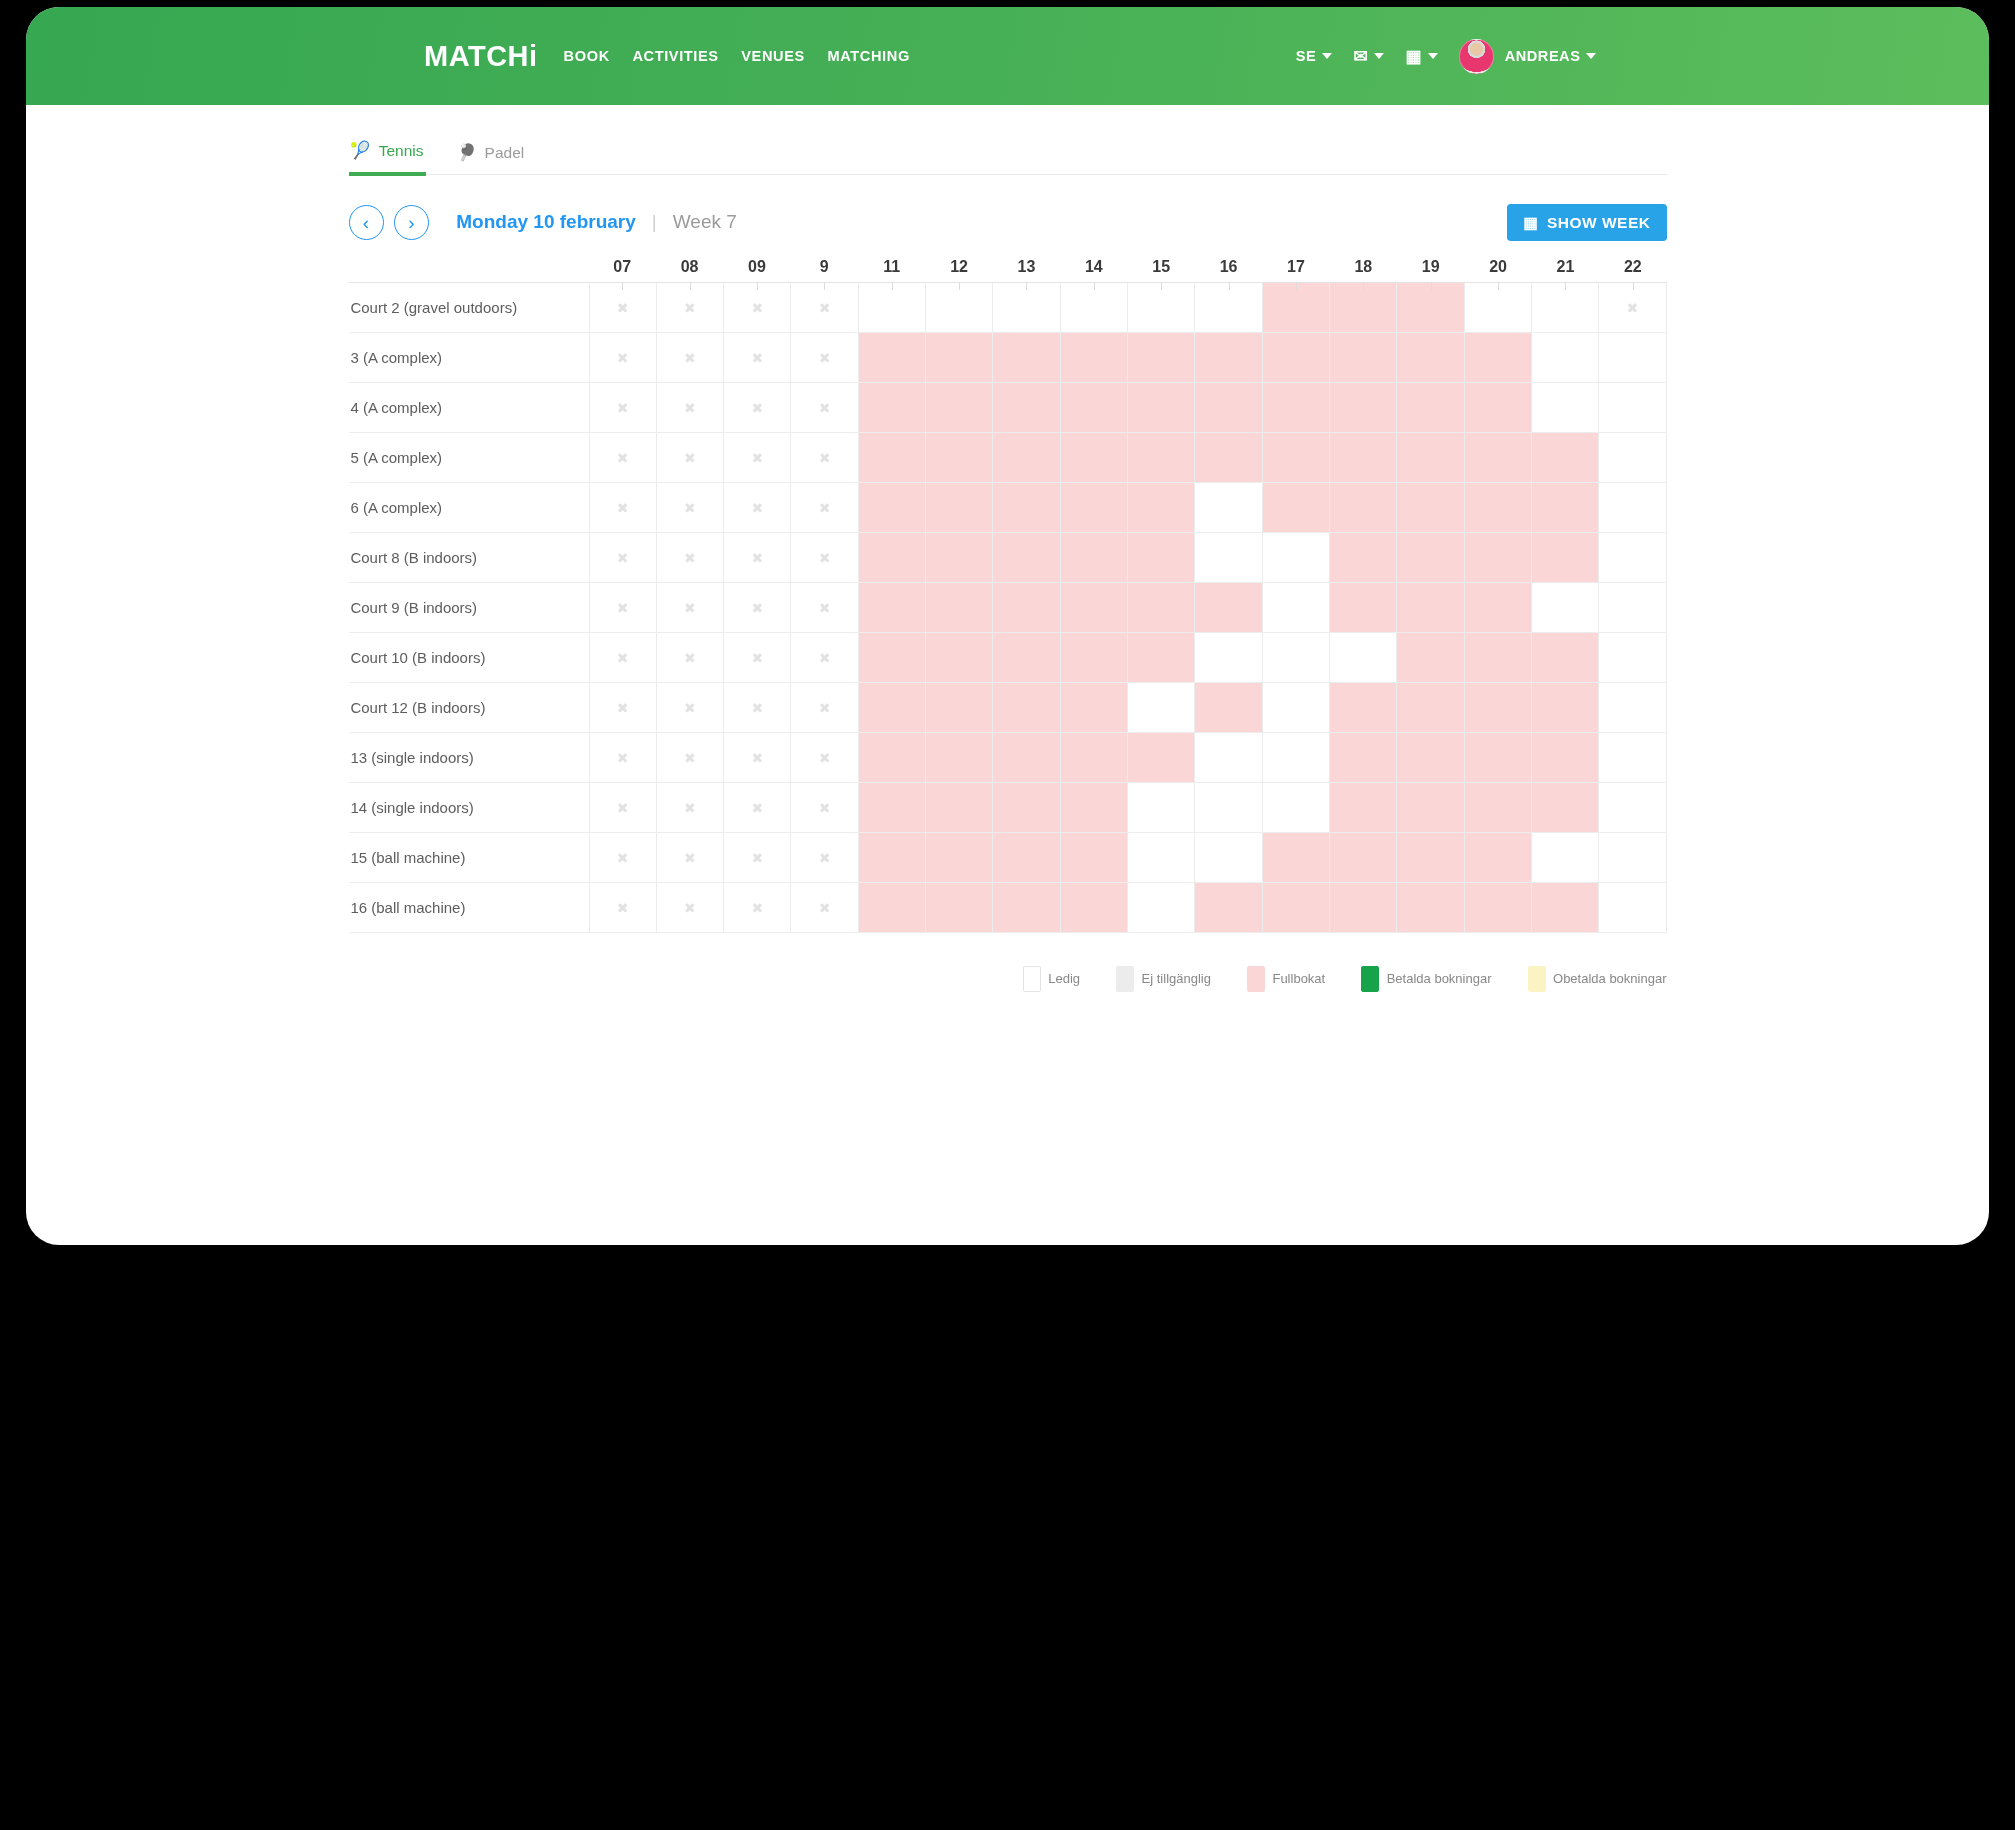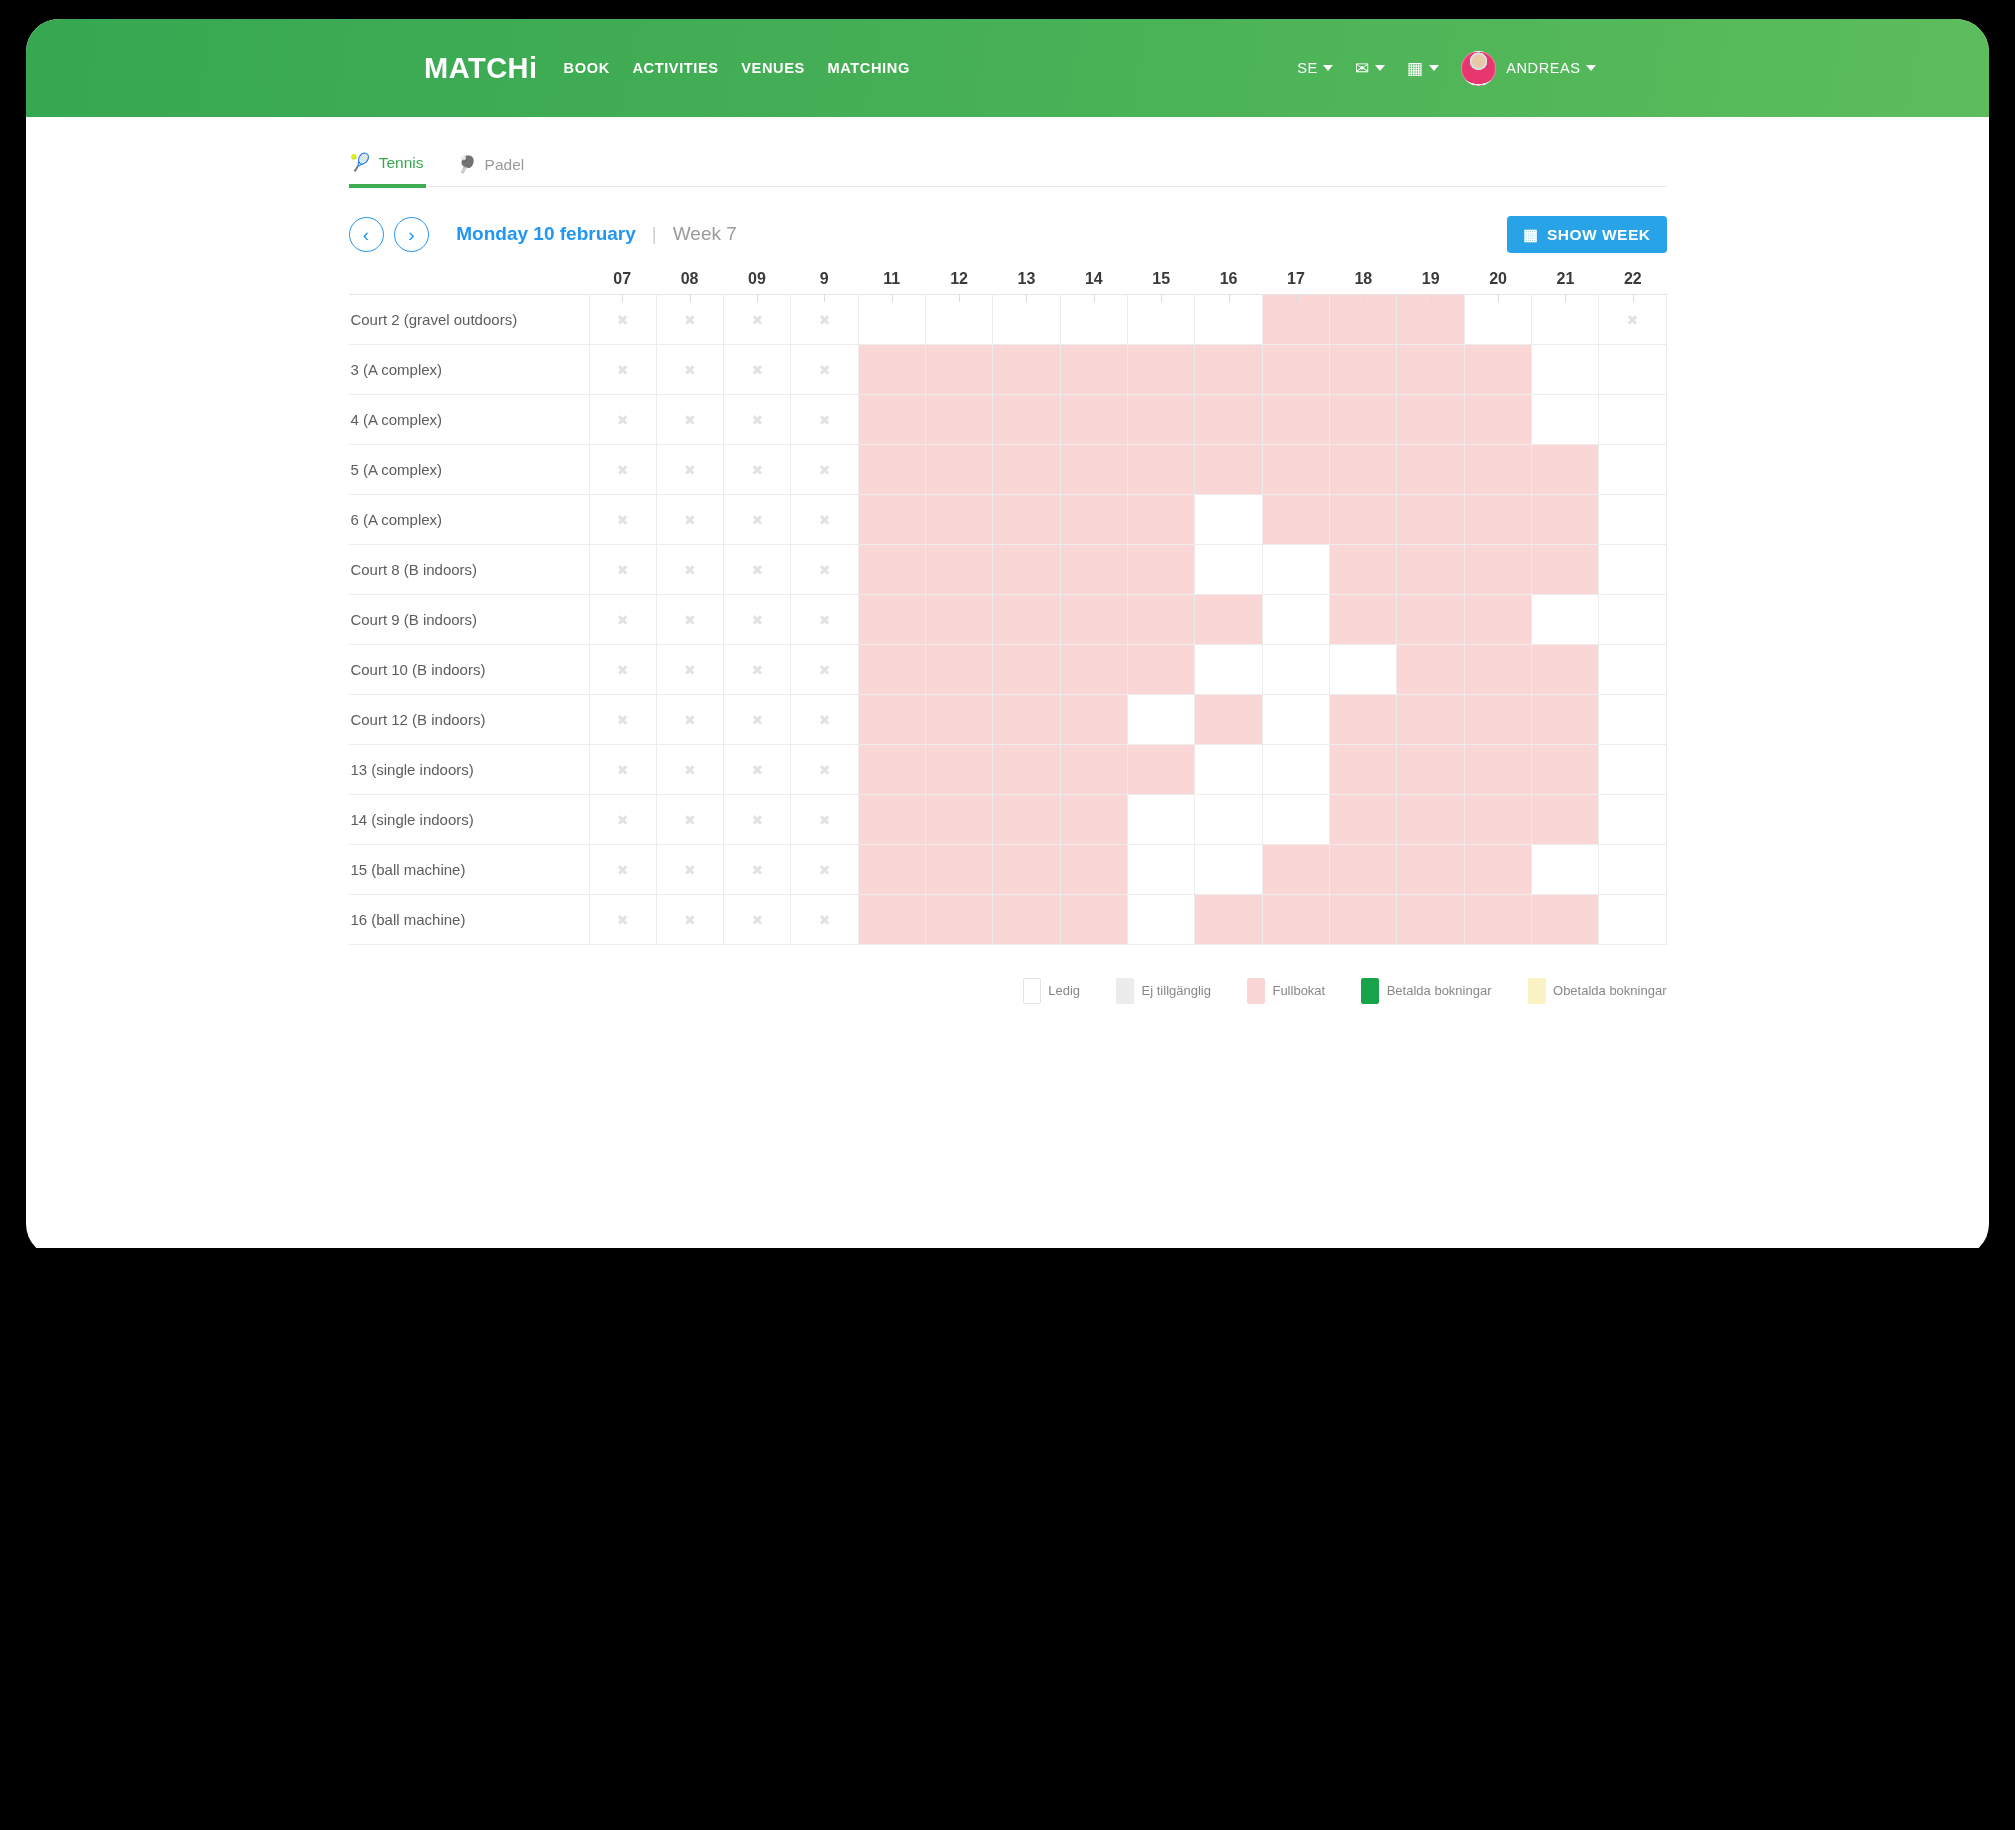--- a/index.html
+++ b/index.html
@@ -7,21 +7,21 @@
     width: 2015px; height: 1830px;
     background: #000000;
     font-family: "Liberation Sans", sans-serif;
     overflow: hidden;
   }
 
   #root { position: relative; width: 2015px; height: 1830px; background:#000; }
 
   
   .monitor-body {
-    position: absolute; left: 26px; top: 19px;
+    position: absolute; left: 26px; top: 7px;
     width: 1963px; height: 1238px;
     background: #ffffff;
     border-radius: 33px;
     overflow: hidden;
   }
   .monitor-stand {
     position: absolute; left: 0; top: 1248px; width: 2015px; height: 583px;
     background: #000;
   }
 
@@ -34,21 +34,21 @@
   .nav-left { position:absolute; left:398px; display:flex; align-items:center; gap:0px; }
   .brand {
     color:#fff; font-size:29px; font-weight:700; letter-spacing:0.5px;
     font-family:"Liberation Sans", sans-serif; margin-right:26px; line-height:1;
   }
   .nav-link {
     color:#fff; font-size:14.6px; font-weight:600; letter-spacing:0.6px;
     margin-right:22.6px; text-decoration:none; white-space:nowrap;
   }
   .nav-right { position:absolute; right:393px; display:flex; align-items:center; }
-  .nr-item { display:flex; align-items:center; color:#fff; font-size:14.6px; font-weight:400; margin-left:21.7px; letter-spacing:0.5px; }
+  .nr-item { display:flex; align-items:center; color:#fff; font-size:14.6px; font-weight:700; margin-left:21.7px; letter-spacing:0.5px; }
   .caret { display:inline-block; margin-left:5.6px; width:0;height:0;border-left:5.2px solid transparent;border-right:5.2px solid transparent;border-top:6.1px solid #fff; }
   .nr-ico { font-size:17px; line-height:1; }
   .avatar {
     width:35px;height:35px;border-radius:50%; margin-right:10.4px; margin-left:21.7px;
     background: radial-gradient(circle at 50% 28%, #e7c9a8 0 22%, #d9d9d9 23% 30%, #e8376f 31% 78%, #eaeaea 79% 100%);
     border:0.9px solid rgba(255,255,255,.35);
     overflow:hidden;
   }
 
   

